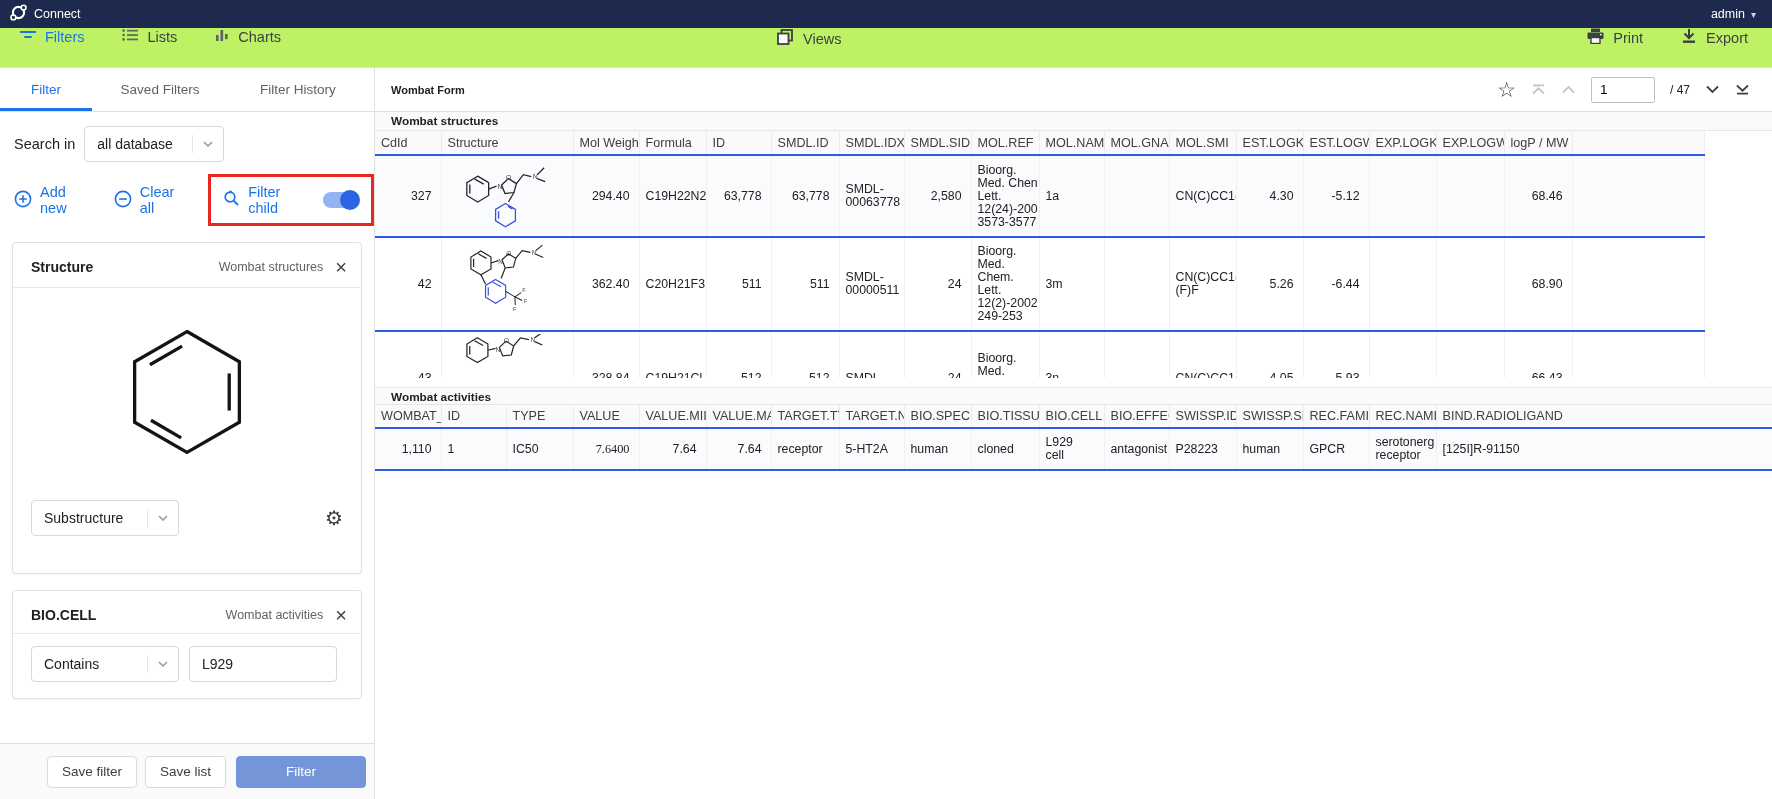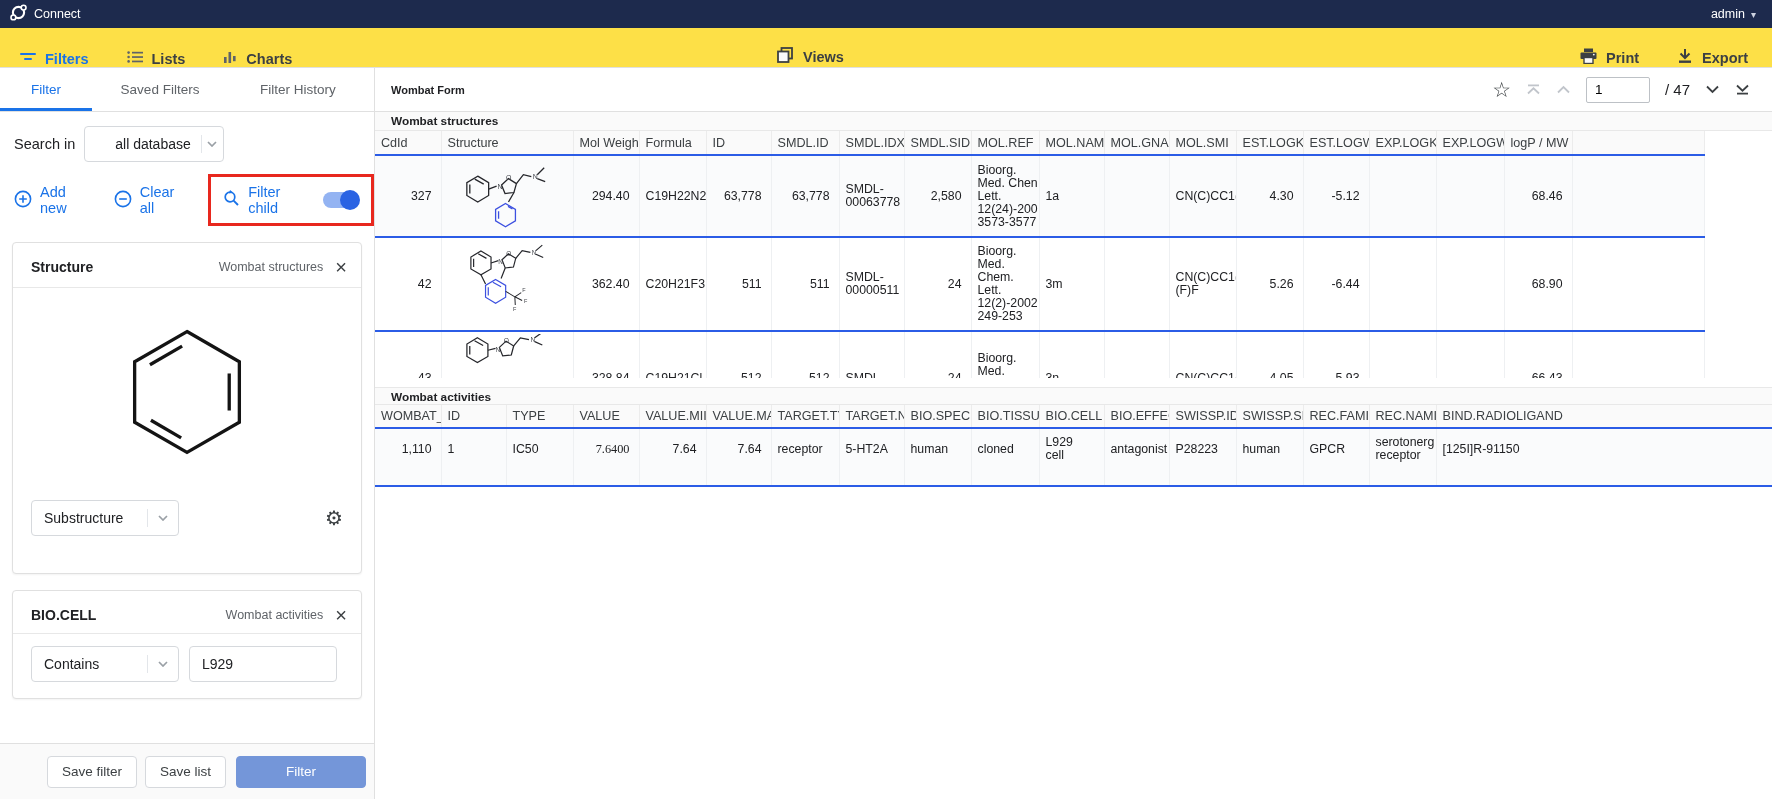--- a/index.html
+++ b/index.html
@@ -8,22 +8,22 @@
   .app { width:1772px; height:799px; display:flex; flex-direction:column; }
 
   
   .navbar { height:28px; background:#1d2a4d; display:flex; align-items:center;
     justify-content:space-between; padding:0 16px 0 10px; flex:0 0 auto; }
   .brand { display:flex; align-items:center; gap:7px; color:#fff; font-size:12.5px; }
   .userbox { display:flex; align-items:center; gap:6px; color:#fff; font-size:12.5px; cursor:pointer; }
   .caret { font-size:10px; color:#cdd3e0; }
 
   
-  .toolbar { height:40px; background:#fde047; border-bottom:1px solid #e0e0e0;
-    display:flex; align-items:flex-end; flex:0 0 auto; position:relative;font-weight:bold; }
+  .toolbar { height:40px; background:#bef264; border-bottom:1px solid #e0e0e0;
+    display:flex; align-items:flex-start; flex:0 0 auto; position:relative; }
   .tb-left { display:flex; align-items:center; gap:38px; padding-left:20px; }
   .tb-center { position:absolute; left:776px; display:flex; }
   .tb-right { margin-left:auto; display:flex; align-items:center; gap:38px; padding-right:24px; }
   .tb-item { display:flex; align-items:center; gap:9px; font-size:14.5px; color:#3c4043; cursor:pointer; }
   .tb-item.accent { color:#1a73e8; }
 
   
   .content { flex:1; display:flex; min-height:0; }
   .sidebar { width:375px; flex:0 0 auto; border-right:1px solid #e0e0e0;
     display:flex; flex-direction:column; background:#fff; }
@@ -39,21 +39,21 @@
   .tab.active { color:#1a73e8; }
   .tab.active::after { content:""; position:absolute; left:0; right:0; bottom:0; height:3px; background:#1a73e8; }
 
   .search-row { display:flex; align-items:center; margin:14px 0 0 14px; gap:9px; }
   .search-row .lbl { font-size:14.5px; color:#202124; }
   .selbox { height:36px; border:1px solid #d6d9dd; border-radius:4px; display:flex;
     align-items:center; background:#fff; cursor:pointer; }
   .selbox .txt { padding:0 10px 0 12px; flex:1; font-size:14px; color:#202124; white-space:nowrap; }
   .selbox .sep { width:1px; height:18px; background:#e3e6ea; }
   .selbox .chevc { width:30px; display:flex; align-items:center; justify-content:center; }
-  .w140 { width:140px;padding-left:18px; } .w148 { width:148px; }
+  .w140 { width:140px; } .w148 { width:148px; }
   .inbox { width:148px; height:36px; border:1px solid #d6d9dd; border-radius:4px;
     background:#fff; font-size:14px; color:#202124; padding:0 12px;
     font-family:"Liberation Sans", sans-serif; }
 
   .actions-row { display:flex; align-items:center; margin:12px 0 0 14px; }
   .blue-act { display:flex; align-items:center; gap:8px; color:#1a73e8; font-size:14.5px; cursor:pointer; }
   .redbox { margin-left:16px; border:3px solid #e8281e; display:flex; align-items:center;
     gap:10px; padding:7px 12px; }
   .toggle { width:36px; height:16px; border-radius:8px; background:#93b3f2; position:relative; cursor:pointer; }
   .toggle .knob { position:absolute; right:-1px; top:-2px; width:20px; height:20px;
@@ -81,21 +81,21 @@
 
   
   .title-row { height:44px; border-bottom:1px solid #e0e0e0; display:flex; align-items:center;
     padding:0 22px 0 16px; flex:0 0 auto; }
   .page-title { font-size:11px; font-weight:bold; color:#202124; }
   .pager { margin-left:auto; display:flex; align-items:center; gap:15px; }
   .pg-ic { display:flex; align-items:center; justify-content:center; cursor:pointer; }
   .star { font-size:21px; color:#3c4043; line-height:20px; }
   .pg-input { width:64px; height:26px; border:1px solid #bdc1c6; border-radius:2px;
     font-size:13.5px; padding:0 8px; font-family:"Liberation Sans", sans-serif; }
-  .pg-of { font-size:15px; color:#202124; }
+  .pg-of { font-size:12px; color:#202124; }
 
   .section-strip { height:19px; background:#fafafa; border-bottom:1px solid #e8e8e8;
     font-size:11.8px; font-weight:bold; color:#202124; line-height:19px; padding-left:16px; flex:0 0 auto; }
   .strip2 { border-top:1px solid #e8e8e8; height:18px; line-height:18px; }
   .tbl-wrap { overflow:hidden; flex:0 0 auto; }
   #structures-table-wrap { height:248px; }
   .white-gap { height:8px; flex:0 0 auto; background:#fff; }
 
   table.grid { border-collapse:collapse; table-layout:fixed; background:#fff; }
   .grid thead tr { border-bottom:2px solid #2b5ce6; }
@@ -871,21 +871,21 @@
                   <div class="cc" style="height: 40px;">
                     <div class="ci a-l" style="height: 40px;"><span>P28223</span></div>
                   </div>
                 </td>
                 <td>
                   <div class="cc" style="height: 40px;">
                     <div class="ci a-l" style="height: 40px;"><span>human</span></div>
                   </div>
                 </td>
                 <td>
-                  <div class="cc" style="height: 56px;">
+                  <div class="cc" style="height: 40px;">
                     <div class="ci a-l" style="height: 40px;"><span>GPCR</span></div>
                   </div>
                 </td>
                 <td>
                   <div class="cc" style="height: 40px;">
                     <div class="ci a-l" style="height: 40px;"><span>serotonerg
 receptor</span></div>
                   </div>
                 </td>
                 <td>

